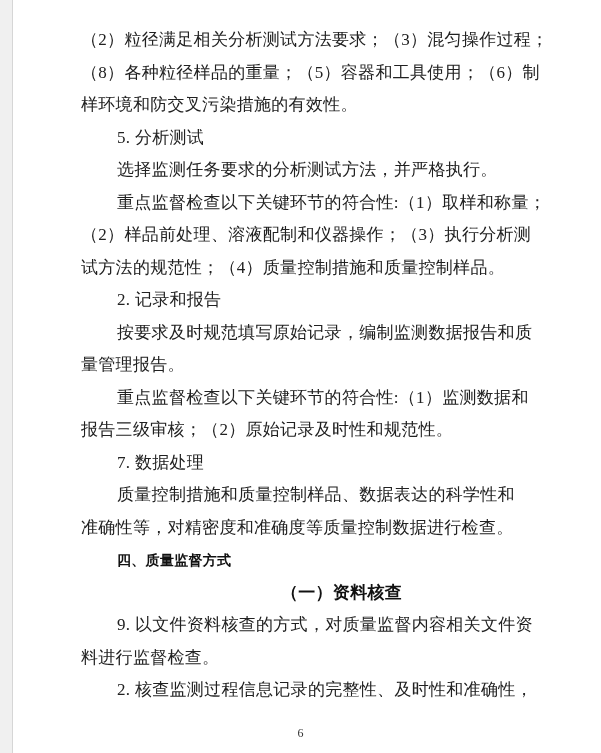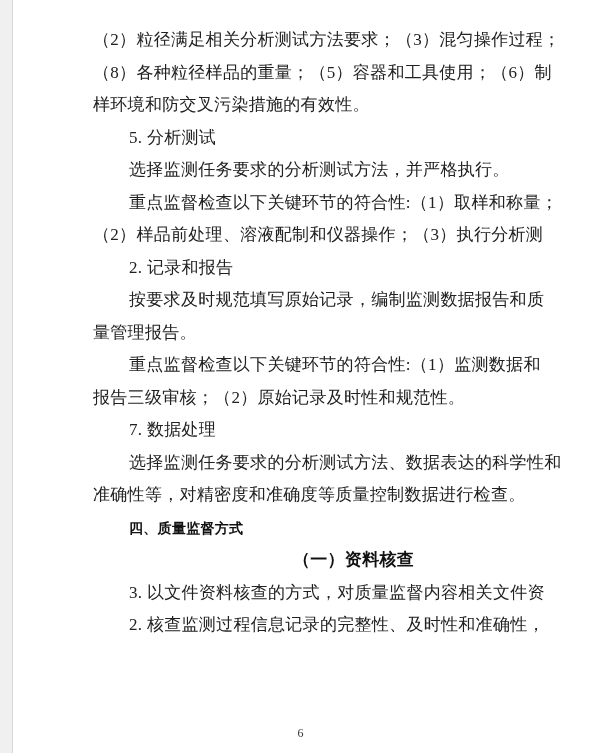--- a/index.html
+++ b/index.html
@@ -21,21 +21,21 @@
   
   .edge {
     position: absolute;
     left: 0; top: 0;
     width: 12px; height: 753px;
     background: #f0f0f0;
     border-right: 1px solid #d6d6d6;
   }
   .content {
     position: absolute;
-    left: 93px;
+    left: 81px;
     top: 24px;
     width: 485px;
   }
   .line {
     height: 32.5px;
     line-height: 32.5px;
     font-size: 17px;
     letter-spacing: 0.3px;
     white-space: nowrap;
     color: #212121;
@@ -73,27 +73,29 @@
 <div class="page">
   <div class="edge"></div>
   <div class="content">
       <div class="line">（2）粒径满足相关分析测试方法要求；（3）混匀操作过程；</div>
       <div class="line">（8）各种粒径样品的重量；（5）容器和工具使用；（6）制</div>
       <div class="line">样环境和防交叉污染措施的有效性。</div>
       <div class="line indent">5. 分析测试</div>
       <div class="line indent">选择监测任务要求的分析测试方法，并严格执行。</div>
       <div class="line indent">重点监督检查以下关键环节的符合性:（1）取样和称量；</div>
       <div class="line">（2）样品前处理、溶液配制和仪器操作；（3）执行分析测</div>
+      <div class="line">试方法的规范性；（4）质量控制措施和质量控制样品。</div>
       <div class="line indent">2. 记录和报告</div>
       <div class="line indent">按要求及时规范填写原始记录，编制监测数据报告和质</div>
       <div class="line">量管理报告。</div>
       <div class="line indent">重点监督检查以下关键环节的符合性:（1）监测数据和</div>
       <div class="line">报告三级审核；（2）原始记录及时性和规范性。</div>
       <div class="line indent">7. 数据处理</div>
-      <div class="line indent">选择监测任务要求的分析测试方法、数据表达的科学性和</div>
+      <div class="line indent">质量控制措施和质量控制样品、数据表达的科学性和</div>
       <div class="line">准确性等，对精密度和准确度等质量控制数据进行检查。</div>
       <div class="line indent h1">四、质量监督方式</div>
       <div class="line indent h2">（一）资料核查</div>
-      <div class="line indent">3. 以文件资料核查的方式，对质量监督内容相关文件资</div>
+      <div class="line indent">9. 以文件资料核查的方式，对质量监督内容相关文件资</div>
+      <div class="line">料进行监督检查。</div>
       <div class="line indent">2. 核查监测过程信息记录的完整性、及时性和准确性，</div>
     </div>
   <div class="pagenum">6</div>
 </div>
 
 </body></html>

